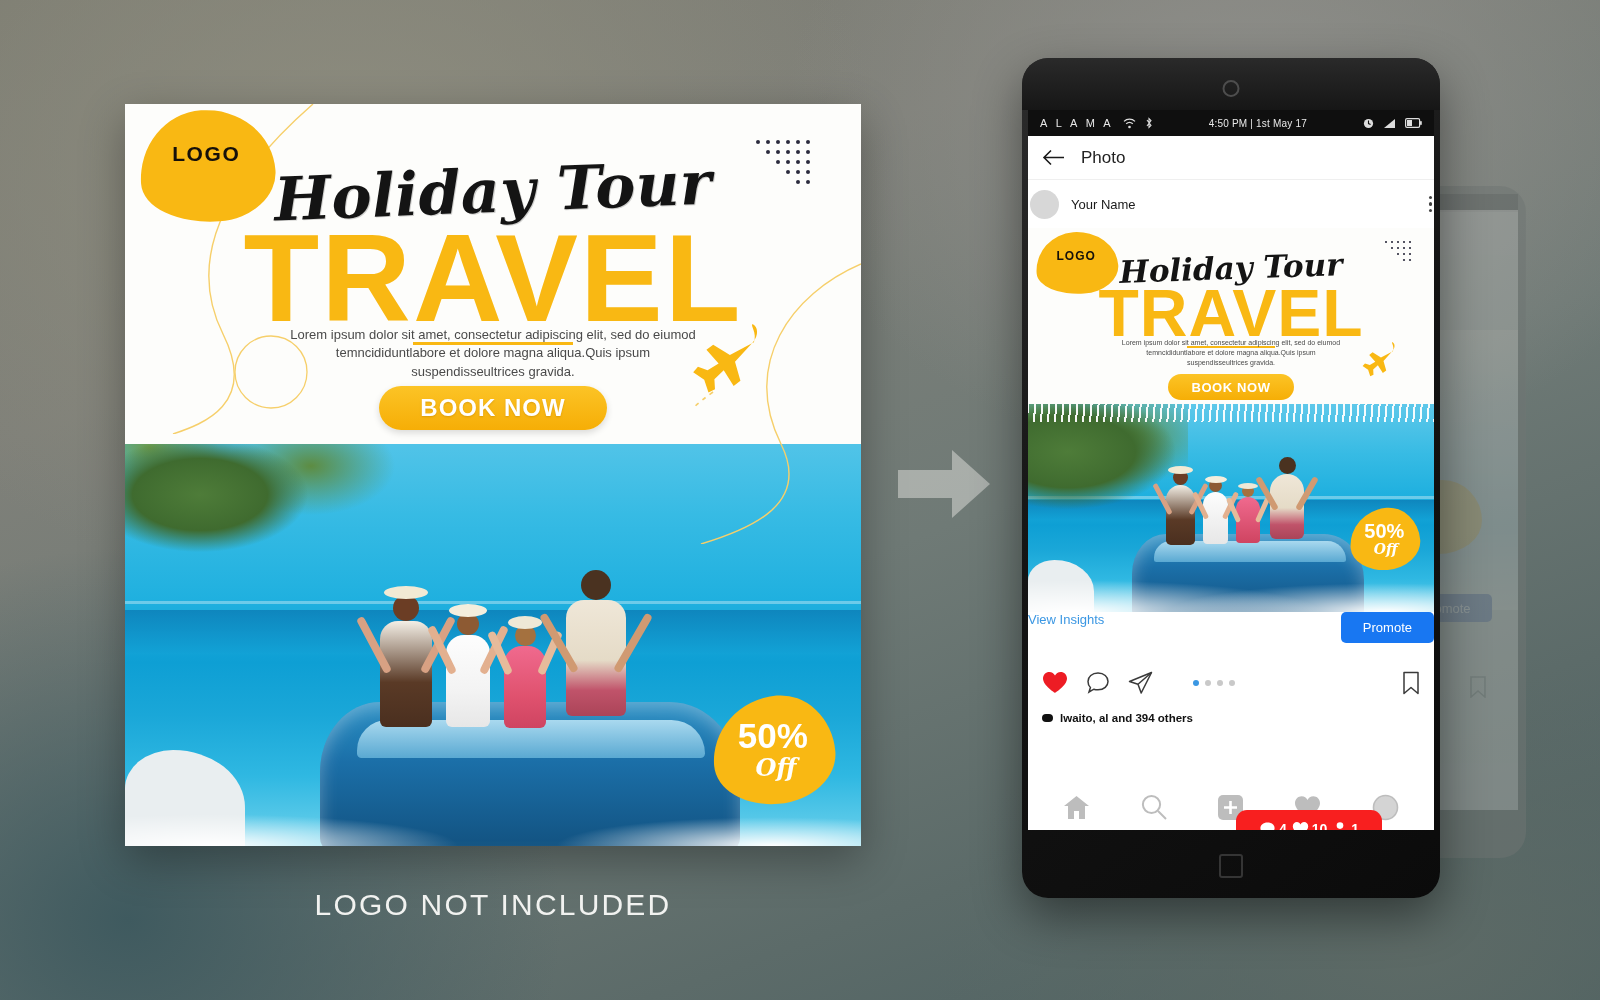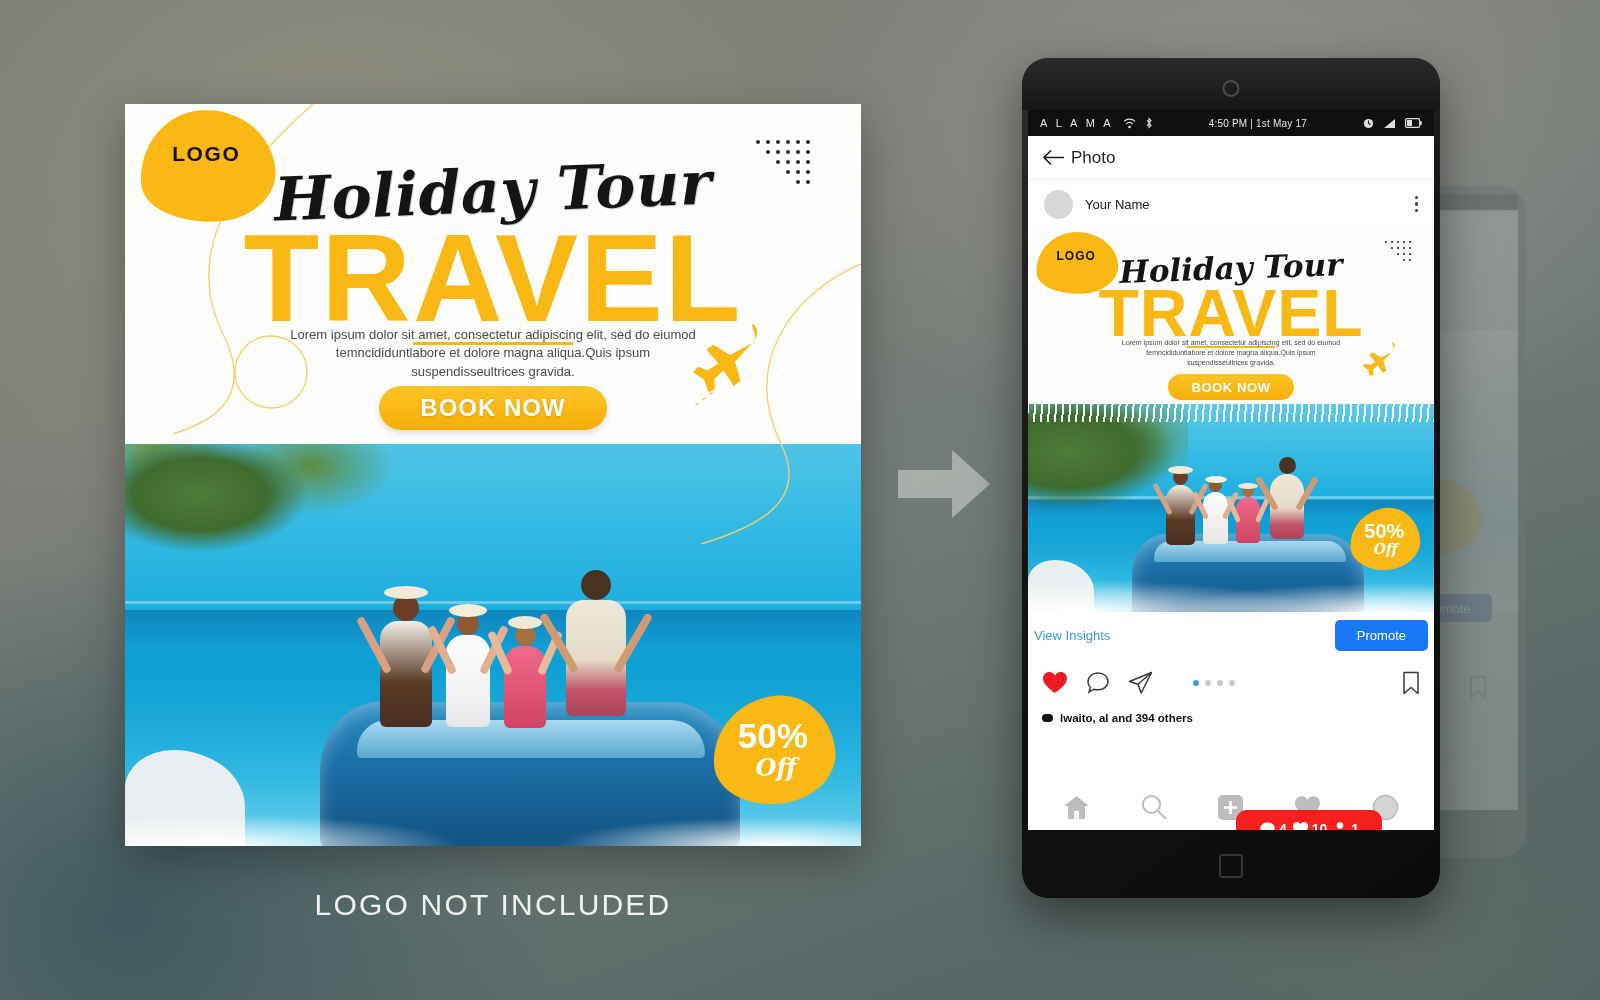--- a/index.html
+++ b/index.html
@@ -127,23 +127,23 @@
     background:linear-gradient(180deg,#2a2a2a,#161616); border-radius:26px 26px 0 0;}
   .cam { position:absolute; left:50%; top:22px; transform:translateX(-50%); width:17px; height:17px;
     border-radius:50%; border:2.5px solid #4d4d4d; }
   .screen { position:absolute; left:6px; right:6px; top:52px; bottom:68px; background:#fff; overflow:hidden; }
   .statusbar { height:26px; background:#0f0f0f; display:flex; align-items:center; padding:0 12px; color:#e8e8e8; font-size:10px;}
   .sb-brand { letter-spacing:3px; font-size:11px; }
   .sb-left { display:flex; align-items:center; gap:9px; }
   .sb-center { flex:1; text-align:center; font-size:10px; letter-spacing:.2px;}
   .sb-right { display:flex; align-items:center; gap:9px; }
 
-  .app-header { height:44px; display:flex; align-items:center; gap:6px; padding:0 14px; border-bottom:1px solid #efefef;}
+  .app-header { height:44px; display:flex; align-items:center; gap:16px; padding:0 14px; border-bottom:1px solid #efefef;}
   .app-header .ttl { font-size:17px; color:#222;}
-  .post-user { height:48px; display:flex; align-items:center; padding:0 16px; gap:12px;}
+  .post-user { height:48px; display:flex; align-items:center; padding:0 2px; gap:12px;}
   .avatar { width:29px; height:29px; border-radius:50%; background:#d7d7d7;}
   .post-user .uname { font-size:13px; color:#1a1a1a; flex:1;}
   .kebab { display:flex; flex-direction:column; gap:3px; cursor:pointer;}
   .kebab i { width:3.5px; height:3.5px; border-radius:50%; background:#444; display:block;}
 
   
   .mini { position:relative; width:100%; height:384px; background:#fdfdfb; overflow:hidden;}
   .m-logo { position:absolute; left:8px; top:4px; width:82px; height:62px; background:#f9b813;
     border-radius:48% 52% 44% 56% / 62% 58% 42% 38%; transform:rotate(-4deg);
     display:flex; align-items:flex-start; justify-content:center; padding-top:17px; z-index:6;}
@@ -160,21 +160,21 @@
   .m-book span { color:#fff; font-weight:bold; font-size:13px; letter-spacing:.6px;}
   .m-dots { position:absolute; right:16px; top:12px; z-index:5;}
   .m-plane { position:absolute; right:28px; top:110px; z-index:5;}
   .m-photo { position:absolute; left:0; right:0; top:176px; bottom:0; overflow:hidden;}
   .m-off { position:absolute; right:14px; bottom:42px; width:70px; height:62px; background:#f9b813;
     border-radius:56% 44% 50% 50% / 60% 56% 44% 40%; display:flex; flex-direction:column;
     align-items:center; justify-content:center; z-index:8; transform:rotate(-5deg);}
   .m-off .pct { color:#fff; font-weight:bold; font-size:20px; line-height:1; transform:rotate(5deg);}
   .m-off .off { color:#fff; font-family:"DejaVu Serif",serif; font-style:italic; font-weight:bold; font-size:14px; transform:rotate(5deg);}
 
-  .insights-row { height:46px; display:flex; align-items:center; justify-content:space-between; padding:0 6px;}
+  .insights-row { height:46px; display:flex; align-items:flex-start; justify-content:space-between; padding:0 0;}
   .insights-link { color:#3b97e3; font-size:13px; cursor:pointer;}
   .promote-btn { background:#1877f2; color:#fff; border:none; border-radius:5px; padding:8px 22px; font-size:13px; cursor:pointer;}
 
   .actions { height:50px; display:flex; align-items:center; padding:0 14px; position:relative;}
   .act-left { display:flex; align-items:center; gap:18px;}
   .pager { position:absolute; left:50%; transform:translateX(-38px); display:flex; gap:6px; align-items:center;}
   .pager i { width:6px; height:6px; border-radius:50%; background:#c9c9c9; display:block;}
   .pager i.on { background:#3b97e3;}
   .bookmark { margin-left:auto;}
 

